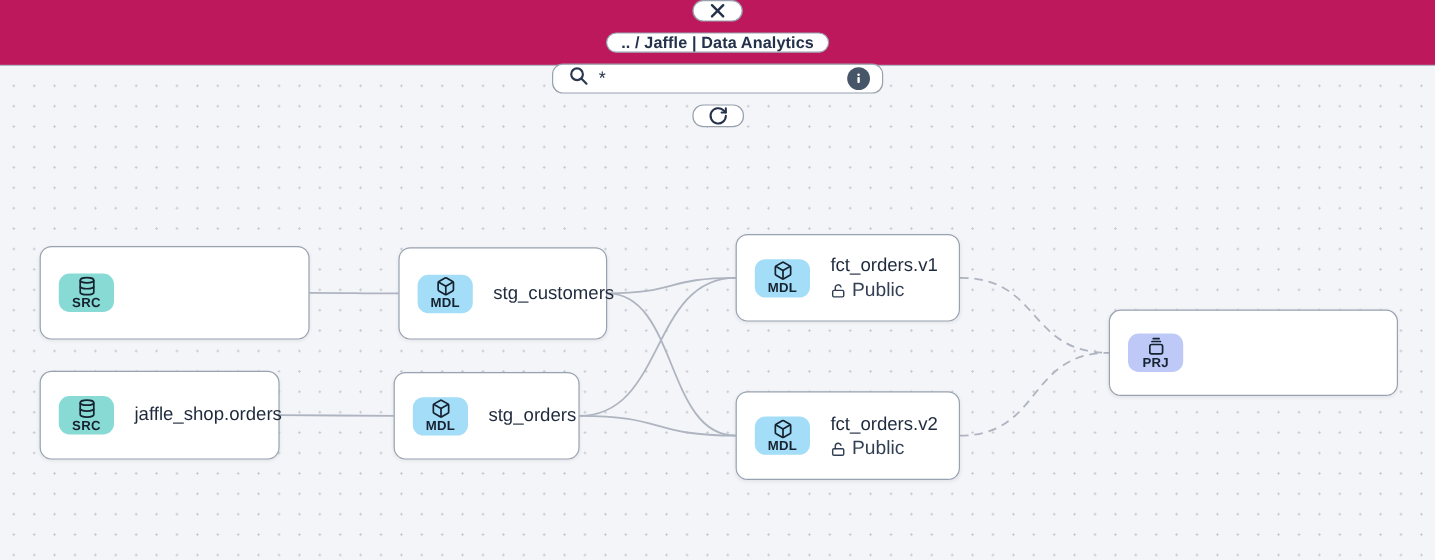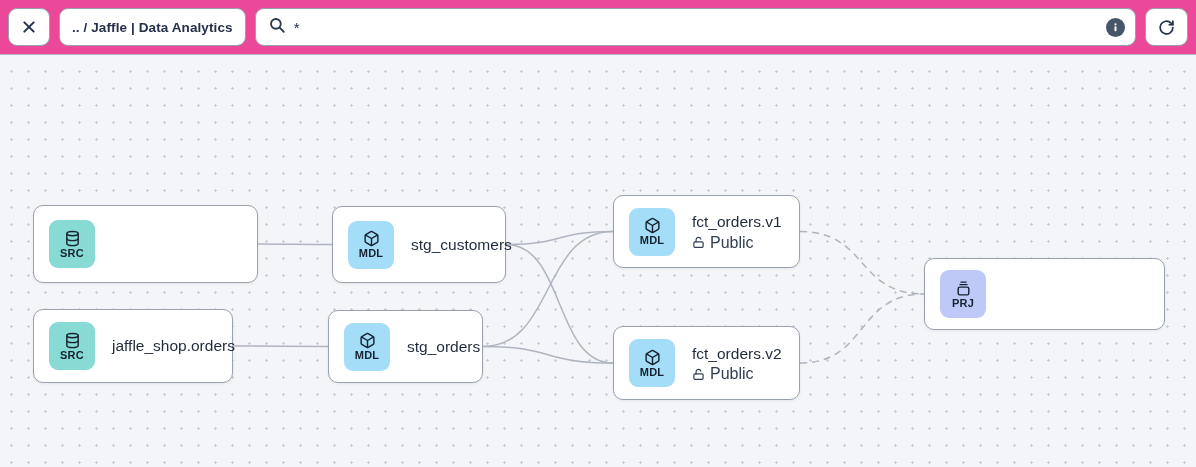--- a/index.html
+++ b/index.html
@@ -4,22 +4,22 @@
 <style>
   html,body{margin:0;padding:0;}
   body{
     width:1196px;height:467px;position:relative;overflow:hidden;
     font-family:"Liberation Sans","DejaVu Sans",sans-serif;
     background:#f4f5f8;color:#1e2a3c;
   }
   
   .topbar{
     position:absolute;left:0;top:0;width:1196px;height:55px;
-    background:#ec4899;border-bottom:1px solid #b2b7c1;
-    display:flex;align-items:center;box-sizing:border-box;padding:0 8px;gap:9px;z-index:5;
+    background:#be185d;border-bottom:1px solid #b2b7c1;
+    display:flex;align-items:center;box-sizing:border-box;padding:0 8px;gap:9px;z-index:5;flex-direction:column;
   }
   .tb-btn{
     height:38px;min-width:38px;background:#fff;border:1px solid #98a1ae;border-radius:9px;
     display:flex;align-items:center;justify-content:center;cursor:pointer;box-sizing:border-box;
     font-family:inherit;color:#24314a;padding:0 12px;
   }
   .tb-btn svg{display:block;}
   .breadcrumb-btn{font-size:13.5px;font-weight:700;letter-spacing:.1px;white-space:nowrap;}
   .searchbox{
     flex:1;height:38px;background:#fff;border:1px solid #98a1ae;border-radius:9px;
@@ -40,21 +40,21 @@
   #edges{position:absolute;left:0;top:0;width:1196px;height:410px;}
   .edge{fill:none;stroke:#aeb5c1;stroke-width:1.5;}
   .edge.dashed{stroke-dasharray:7 5;}
   
   .node{
     position:absolute;background:#fff;border:1px solid #98a2b0;border-radius:10px;
     box-sizing:border-box;display:flex;align-items:center;padding:0 16px 0 15px;gap:17px;
     box-shadow:0 1px 3px rgba(25,35,55,.07);cursor:pointer;
   }
   .badge{
-    flex:0 0 auto;width:46px;height:48px;border-radius:9px;
+    flex:0 0 auto;width:46px;height:32px;border-radius:9px;
     display:flex;flex-direction:column;align-items:center;justify-content:center;gap:1px;
   }
   .badge .bicon{display:block;height:17px;}
   .badge .blabel{font-size:11px;font-weight:700;color:#16222f;letter-spacing:.2px;line-height:1;}
   .ncontent{display:flex;flex-direction:column;justify-content:center;min-width:0;}
   .ntitle{font-size:15.5px;font-weight:500;color:#1f2b3d;line-height:1.25;white-space:nowrap;}
   .nkicker{font-size:12.5px;font-weight:500;color:#1f2b3d;line-height:1.3;white-space:nowrap;}
   .nbig{font-size:17px;font-weight:500;color:#1f2b3d;line-height:1.3;white-space:nowrap;}
   .nsub{display:flex;align-items:center;gap:5px;margin-top:3px;font-size:16px;color:#323e52;line-height:1;}
   .nsub svg{display:block;}

